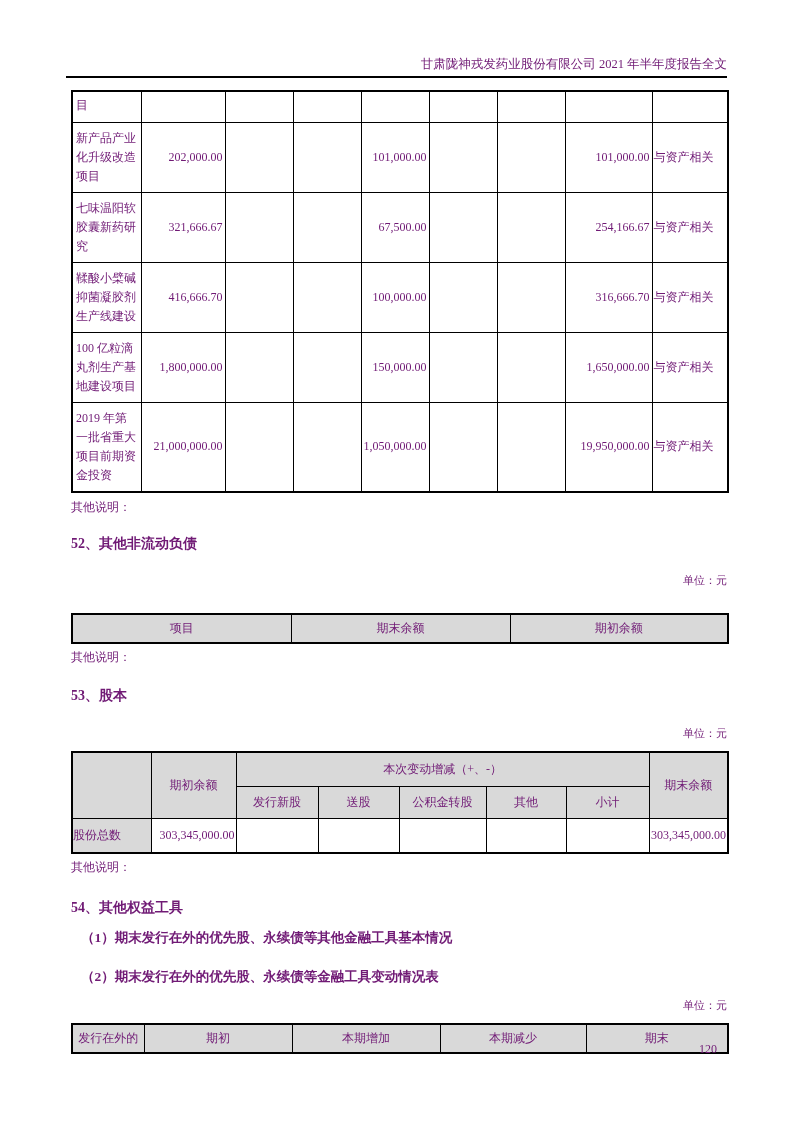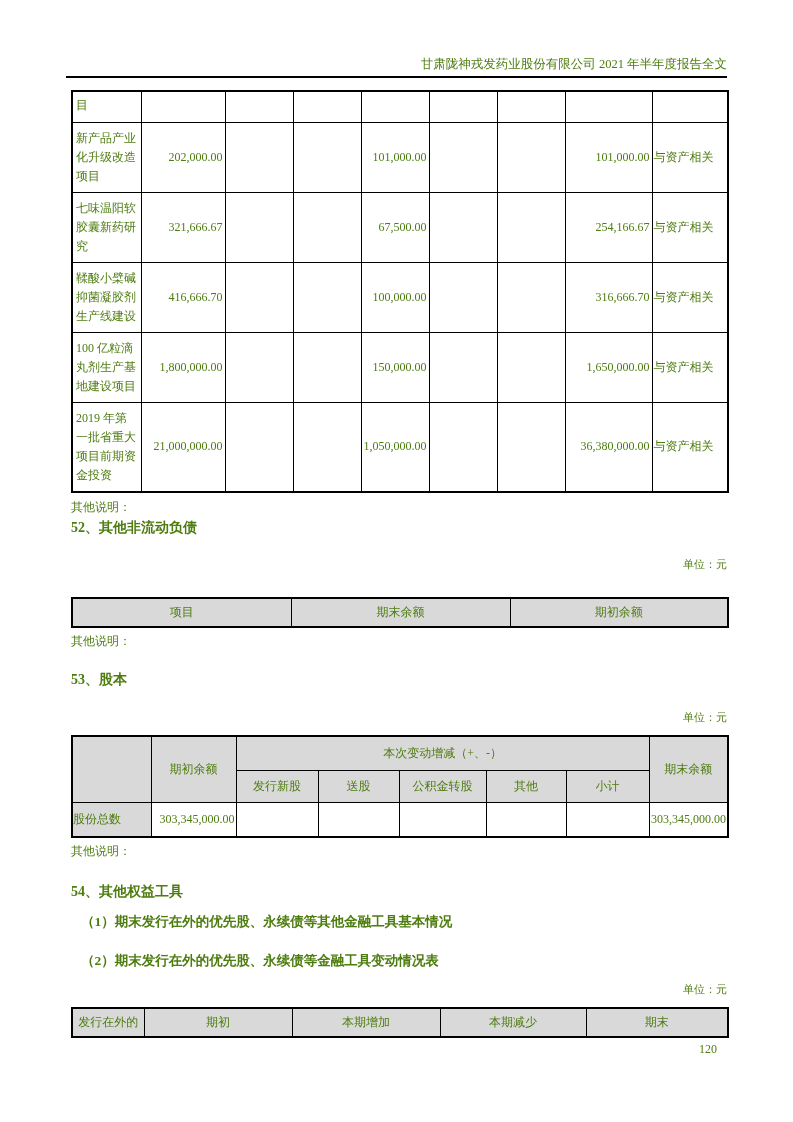--- a/index.html
+++ b/index.html
@@ -1,18 +1,18 @@
 <!DOCTYPE html>
 <html><head>
 <meta charset="utf-8">
 <style>
   html,body{margin:0;padding:0;background:#888;}
   .page{
     width:793px;height:1122px;background:#ffffff;position:relative;
-    font-family:"Liberation Serif","DejaVu Serif",serif;color:#4d7c0f;
+    font-family:"Liberation Serif","DejaVu Serif",serif;color:#701a75;
     overflow:hidden;margin:0 auto;
   }
   .header{
     margin:0 66px;padding-top:56px;padding-bottom:4px;
     border-bottom:2px solid #000;text-align:right;
     font-size:12.5px;line-height:16px;
   }
   .content{margin:0 66px 0 71px;width:656px;}
   table{border-collapse:collapse;table-layout:fixed;width:656px;border:2px solid #000;}
   td{border:1px solid #000;font-size:12px;line-height:19px;overflow:hidden;vertical-align:middle;padding:6px 3px;}
@@ -25,21 +25,21 @@
   .t53 td{padding:8px 2px;}
   .t53 .grp{padding:7px 2px;}
   .t53 .sub{padding:6px 2px;font-family:Liberation Serif, serif;}
   .t53 .lbl{text-align:left;padding:7px 0;}
   .t53 .num{text-align:right;padding:7px 1px;white-space:nowrap;}
   .note{font-size:12px;line-height:18px;margin-top:5px;}
   .heading{font-size:14px;font-weight:bold;line-height:20px;}
   .subitem{font-size:13.5px;font-weight:bold;line-height:19px;padding-left:10px;}
   .unit{font-size:11px;line-height:18px;text-align:right;}
   .m-note1{margin-top:5px;}
-  .m-h52{margin-top:2px;}
+  .m-h52{margin-top:18px;}
   .m-unit52{margin-top:17px;}
   .m-t52{margin-top:24px;}
   .m-note52{margin-top:4px;}
   .m-h53{margin-top:20px;}
   .m-unit53{margin-top:18px;}
   .m-t53{margin-top:9px;}
   .m-note53{margin-top:4px;}
   .m-h54{margin-top:22px;}
   .m-item1{margin-top:10px;}
   .m-item2{margin-top:20px;}
@@ -128,21 +128,21 @@
         <td class="rel">与资产相关</td>
       </tr>
       <tr>
         <td class="proj">2019 年第一批省重大项目前期资金投资</td>
         <td class="num">21,000,000.00</td>
         <td></td>
         <td></td>
         <td class="num">1,050,000.00</td>
         <td></td>
         <td></td>
-        <td class="num">36,380,000.00</td>
+        <td class="num">19,950,000.00</td>
         <td class="rel">与资产相关</td>
       </tr>
     </tbody>
       </table>
     <div class="note m-note1">其他说明：</div>
 
     <div class="heading m-h52">52、其他非流动负债</div>
     <div class="unit m-unit52">单位：元</div>
     <table class="onerow m-t52">
       <colgroup>

